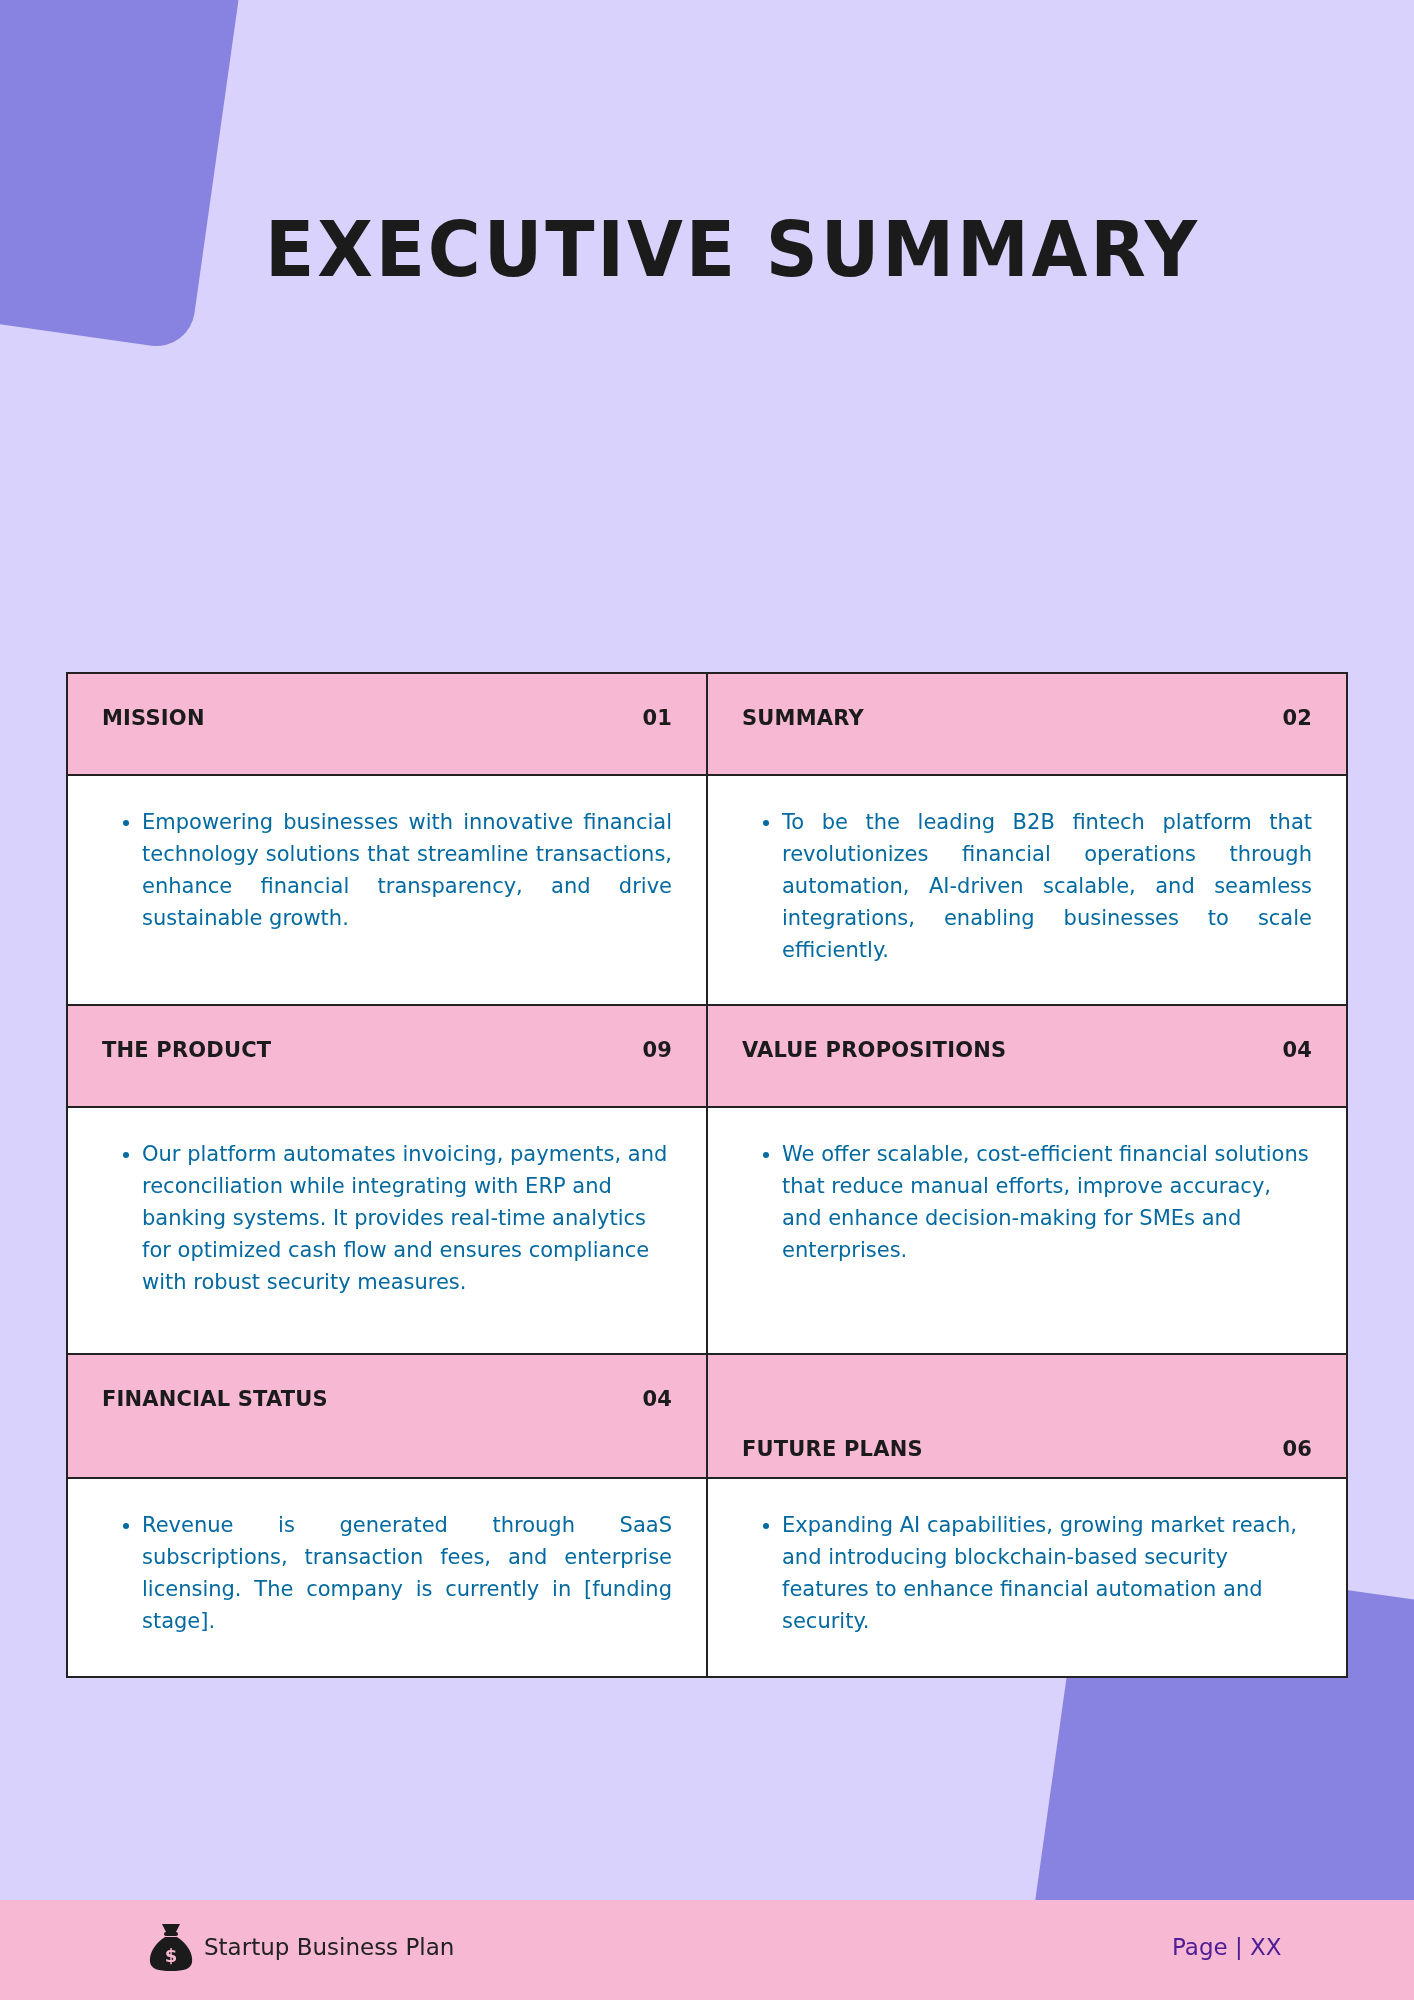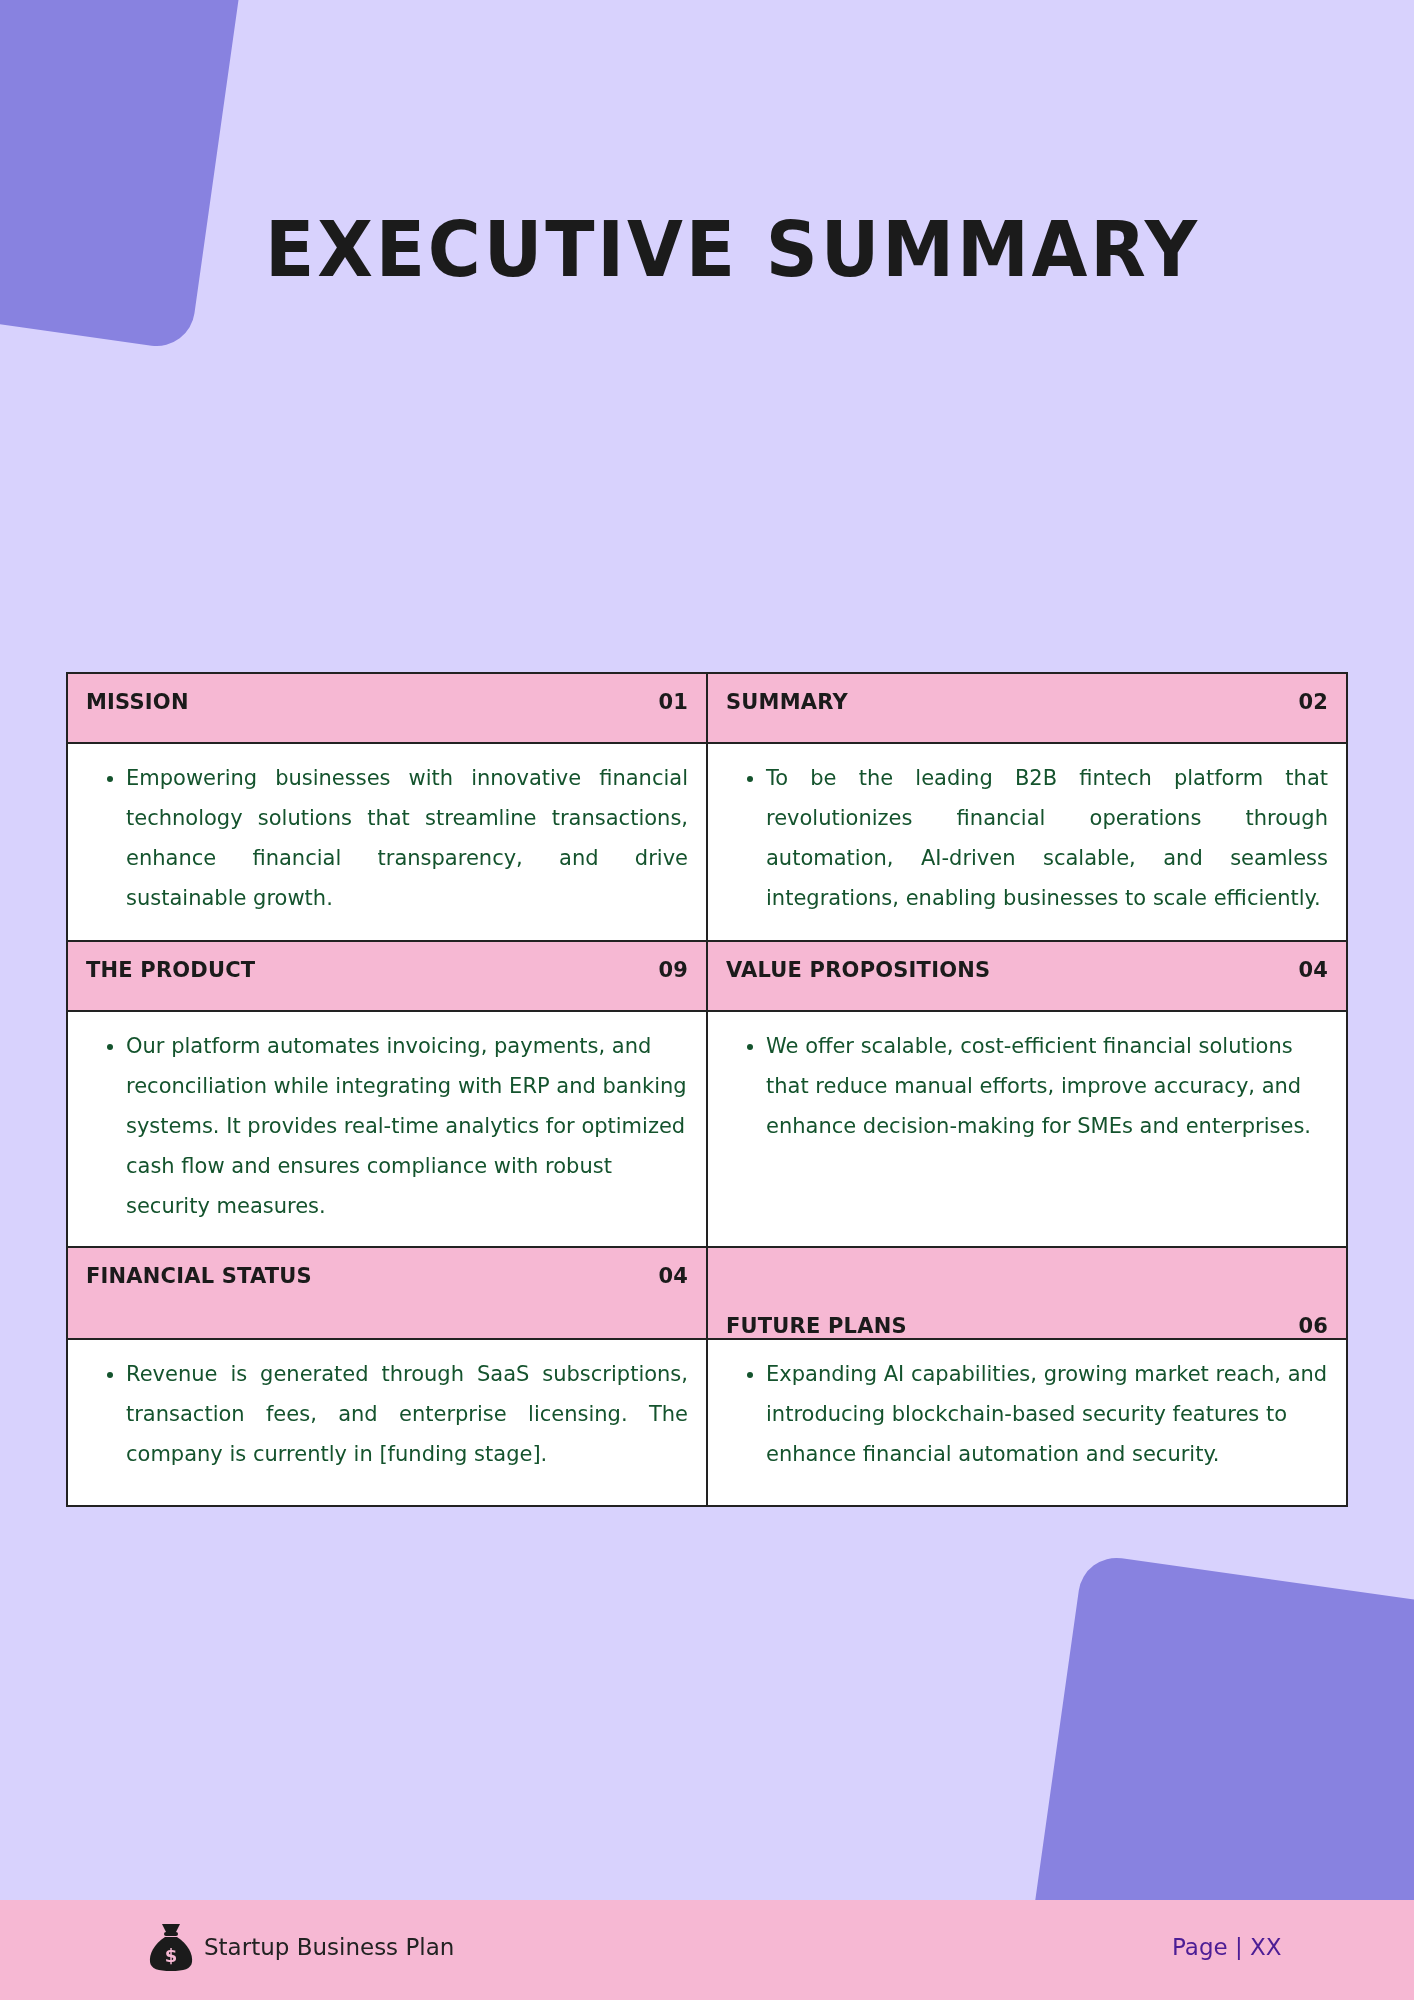--- a/index.html
+++ b/index.html
@@ -51,21 +51,21 @@
     position: absolute;
     left: 66px;
     top: 672px;
     width: 1282px;
     border: 2px solid #222;
     border-collapse: collapse;
     table-layout: fixed;
   }
   .grid td {
     border: 2px solid #222;
-    padding: 0;
+    padding: 16px;
     vertical-align: top;
   }
   .head-cell {
     background: #f6b8d3;
     height: 68px;
   }
   .head-inner {
     display: flex;
     justify-content: space-between;
     align-items: flex-start;
@@ -76,22 +76,22 @@
   }
   .body-cell {
     background: #ffffff;
   }
   .body-cell ul {
     margin: 0;
     padding: 14px 18px 20px 58px;
   }
   .body-cell li {
     font-size: 21px;
-    line-height: 40px;
-    color: #14532d;
+    line-height: 32px;
+    color: #0369a1;
   }
   .justify li {
     text-align: justify;
   }
   .row1 .body-cell { height: 196px; }
   .row2 .body-cell { height: 213px; }
   .row3 .body-cell { height: 165px; }
   .footer {
     position: absolute;
     left: 0;

